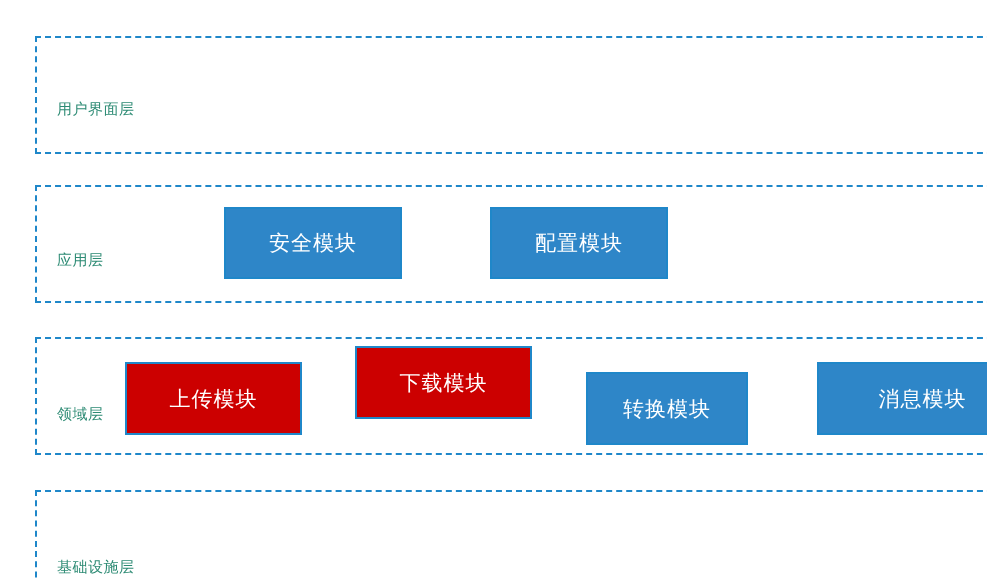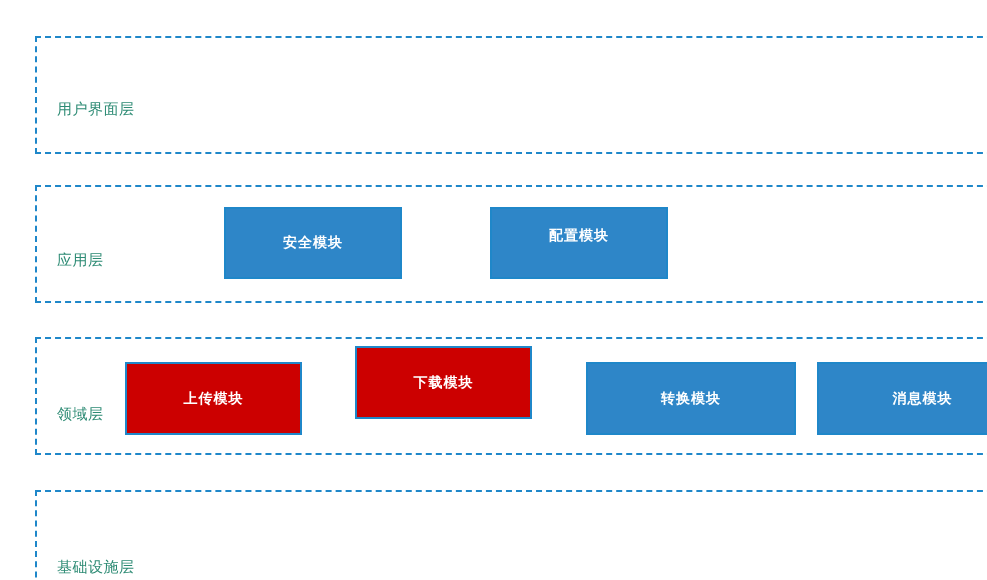--- a/index.html
+++ b/index.html
@@ -29,56 +29,56 @@
     white-space: nowrap;
     letter-spacing: 0.5px;
   }
   .module {
     position: absolute;
     border: 2px solid #1f87c9;
     display: flex;
     align-items: center;
     justify-content: center;
     color: #ffffff;
-    font-size: 14px;
-    font-weight: bold;
+    font-size: 21px;
+    font-weight: normal;
     letter-spacing: 1px;
     white-space: nowrap;
   }
   .module.fill-blue { background: #2e86c8; }
   .module.fill-red  { background: #cc0000; align-items: center; }
 </style>
 </head>
 <body>
 
 <div id="canvas">
 
   <div class="layer" style="left:3px; top:4px; width:978px; height:118px;"></div>
   <div class="layer-label" style="left:9px; top:53px;">用户界面层</div>
 
   <div class="layer" style="left:3px; top:153px; width:978px; height:118px;"></div>
   <div class="layer-label" style="left:9px; top:204px;">应用层</div>
 
   <div class="module fill-blue" style="left:192px; top:175px; width:178px; height:72px;">
     <span>安全模块</span>
   </div>
-  <div class="module fill-blue" style="left:458px; top:175px; width:178px; height:72px;align-items:flex-end;">
+  <div class="module fill-blue" style="left:458px; top:175px; width:178px; height:72px;">
     <span>配置模块</span>
   </div>
 
   <div class="layer" style="left:3px; top:305px; width:978px; height:118px;"></div>
   <div class="layer-label" style="left:9px; top:358px;">领域层</div>
 
   <div class="module fill-red" style="left:93px; top:330px; width:177px; height:73px;">
     <span>上传模块</span>
   </div>
   <div class="module fill-red" style="left:323px; top:314px; width:177px; height:73px;">
     <span>下载模块</span>
   </div>
-  <div class="module fill-blue" style="left:554px; top:330px; width:210px; height:73px;">
+  <div class="module fill-blue" style="left:554px; top:340px; width:162px; height:73px;">
     <span>转换模块</span>
   </div>
   <div class="module fill-blue" style="left:785px; top:330px; width:211px; height:73px;">
     <span>消息模块</span>
   </div>
 
   <div class="layer" style="left:3px; top:458px; width:978px; height:118px;"></div>
   <div class="layer-label" style="left:9px; top:511px;">基础设施层</div>
 
 </div>

